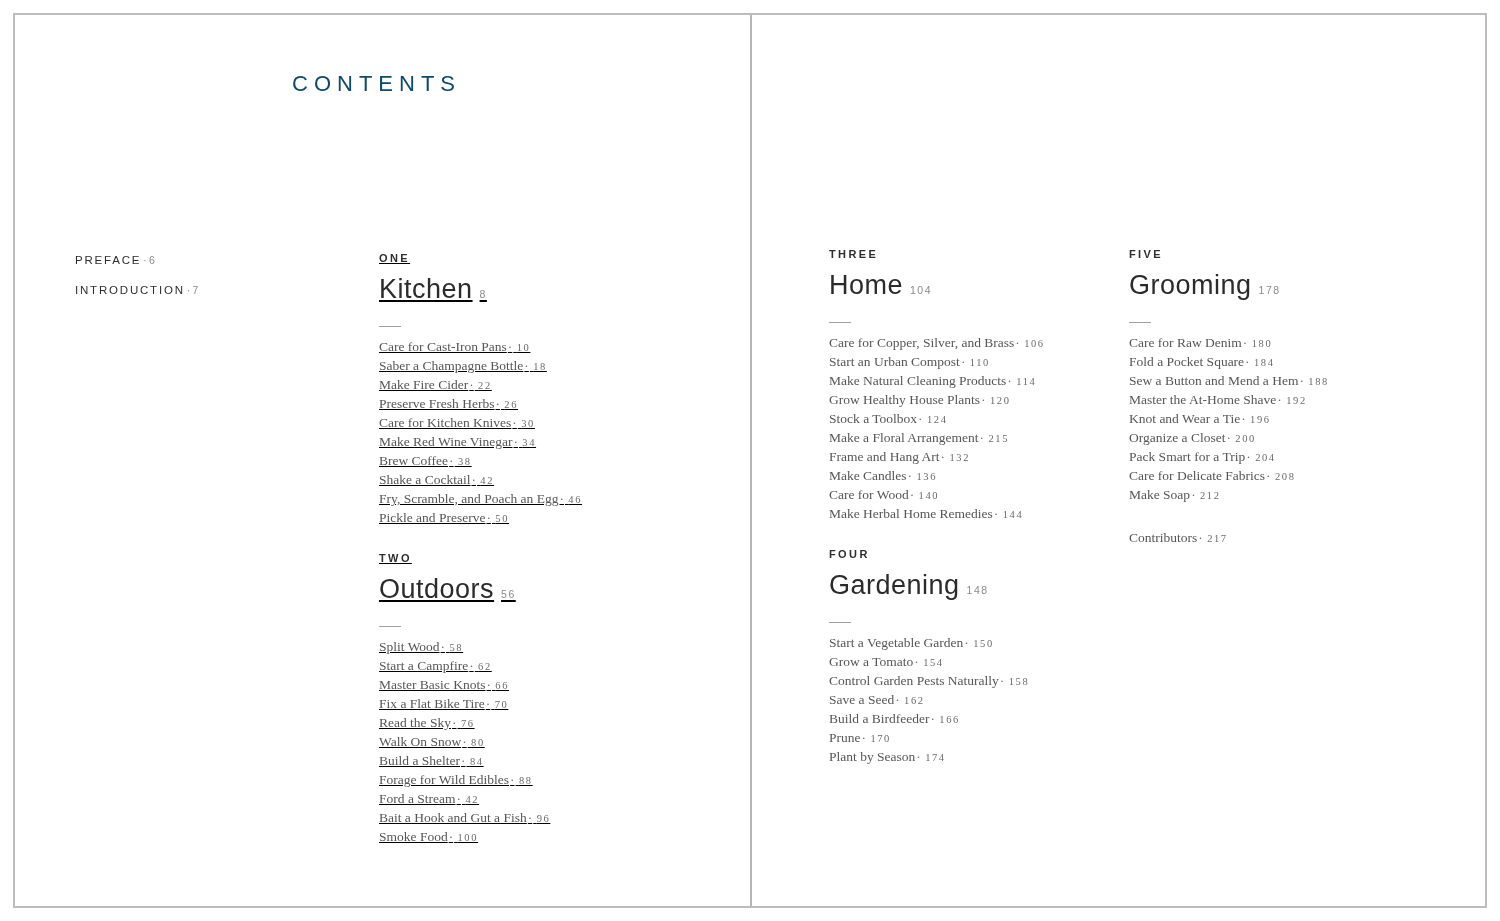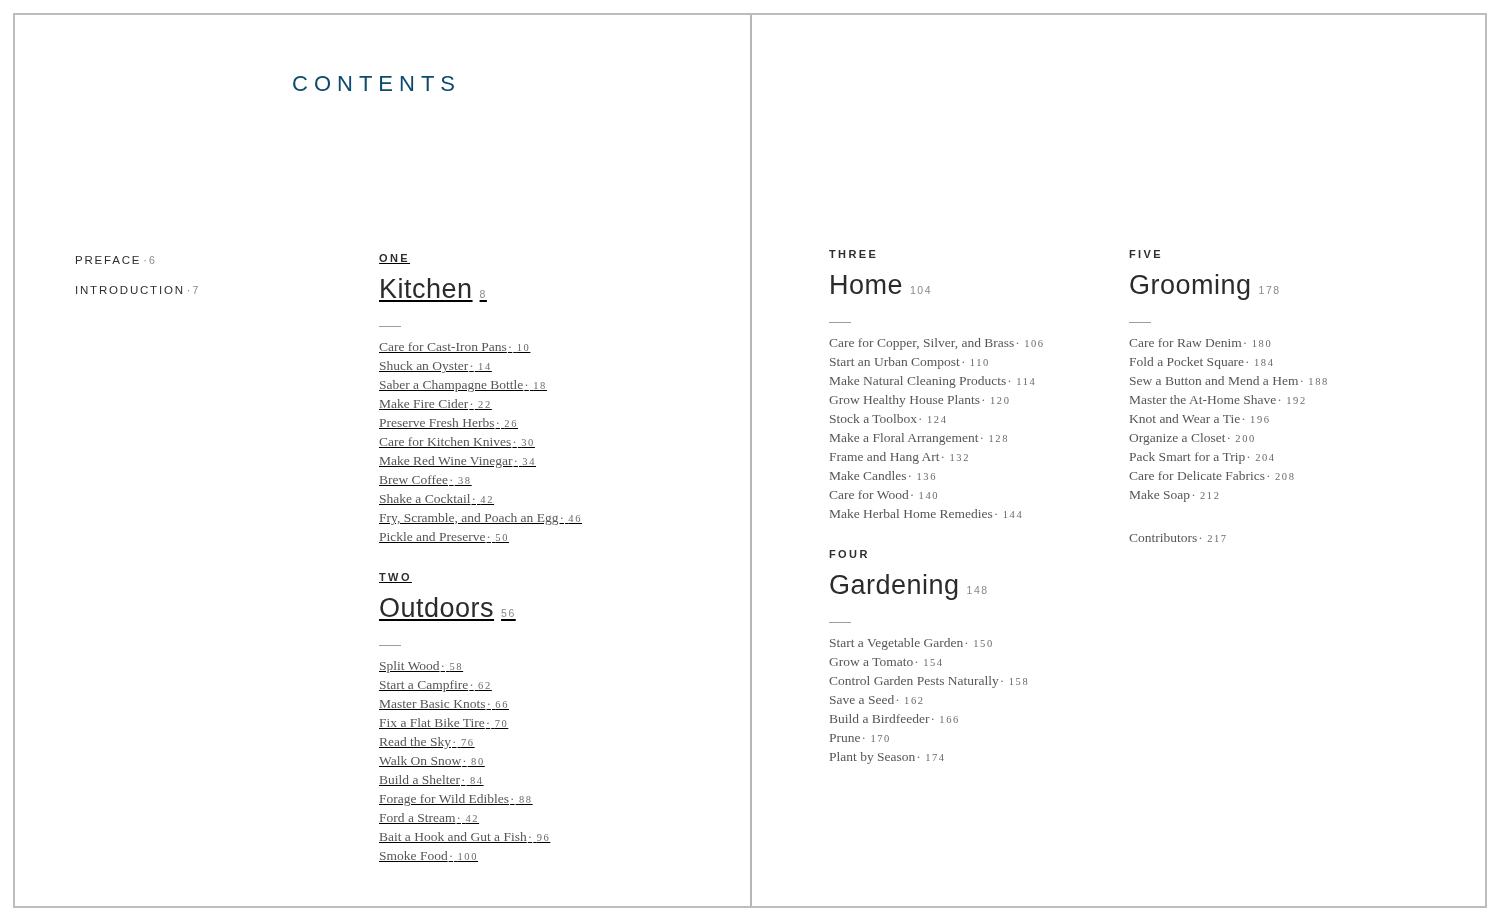--- a/index.html
+++ b/index.html
@@ -103,21 +103,20 @@
 
 <div class="col col-kitchen">
   <section class="chapter">
     <div class="chap-num">ONE</div>
     <h2 class="chap-title"><span>Kitchen</span><span class="chap-page">8</span></h2>
     <div class="chap-rule"></div>
     <ul class="items">
 
         <li class="item"><span class="item-title">Care for Cast-Iron Pans</span><span class="item-sep">·</span> <span class="item-page">10</span></li>
 
-        <li class="item"><span class="item-title">Shuck an Oyster</span><span class="item-sep">·</span> <span class="item-page">14</span></li>
 
         <li class="item"><span class="item-title">Saber a Champagne Bottle</span><span class="item-sep">·</span> <span class="item-page">18</span></li>
 
         <li class="item"><span class="item-title">Make Fire Cider</span><span class="item-sep">·</span> <span class="item-page">22</span></li>
 
         <li class="item"><span class="item-title">Preserve Fresh Herbs</span><span class="item-sep">·</span> <span class="item-page">26</span></li>
 
         <li class="item"><span class="item-title">Care for Kitchen Knives</span><span class="item-sep">·</span> <span class="item-page">30</span></li>
 
         <li class="item"><span class="item-title">Make Red Wine Vinegar</span><span class="item-sep">·</span> <span class="item-page">34</span></li>
@@ -173,21 +172,21 @@
         <li class="item"><span class="item-title">Care for Copper, Silver, and Brass</span><span class="item-sep">·</span> <span class="item-page">106</span></li>
 
         <li class="item"><span class="item-title">Start an Urban Compost</span><span class="item-sep">·</span> <span class="item-page">110</span></li>
 
         <li class="item"><span class="item-title">Make Natural Cleaning Products</span><span class="item-sep">·</span> <span class="item-page">114</span></li>
 
         <li class="item"><span class="item-title">Grow Healthy House Plants</span><span class="item-sep">·</span> <span class="item-page">120</span></li>
 
         <li class="item"><span class="item-title">Stock a Toolbox</span><span class="item-sep">·</span> <span class="item-page">124</span></li>
 
-        <li class="item"><span class="item-title">Make a Floral Arrangement</span><span class="item-sep">·</span> <span class="item-page">128</span></li>
+        <li class="item"><span class="item-title">Make a Floral Arrangement</span><span class="item-sep">·</span> <span class="item-page">215</span></li>
 
         <li class="item"><span class="item-title">Frame and Hang Art</span><span class="item-sep">·</span> <span class="item-page">132</span></li>
 
         <li class="item"><span class="item-title">Make Candles</span><span class="item-sep">·</span> <span class="item-page">136</span></li>
 
         <li class="item"><span class="item-title">Care for Wood</span><span class="item-sep">·</span> <span class="item-page">140</span></li>
 
         <li class="item"><span class="item-title">Make Herbal Home Remedies</span><span class="item-sep">·</span> <span class="item-page">144</span></li>
       </ul>
   </section>

